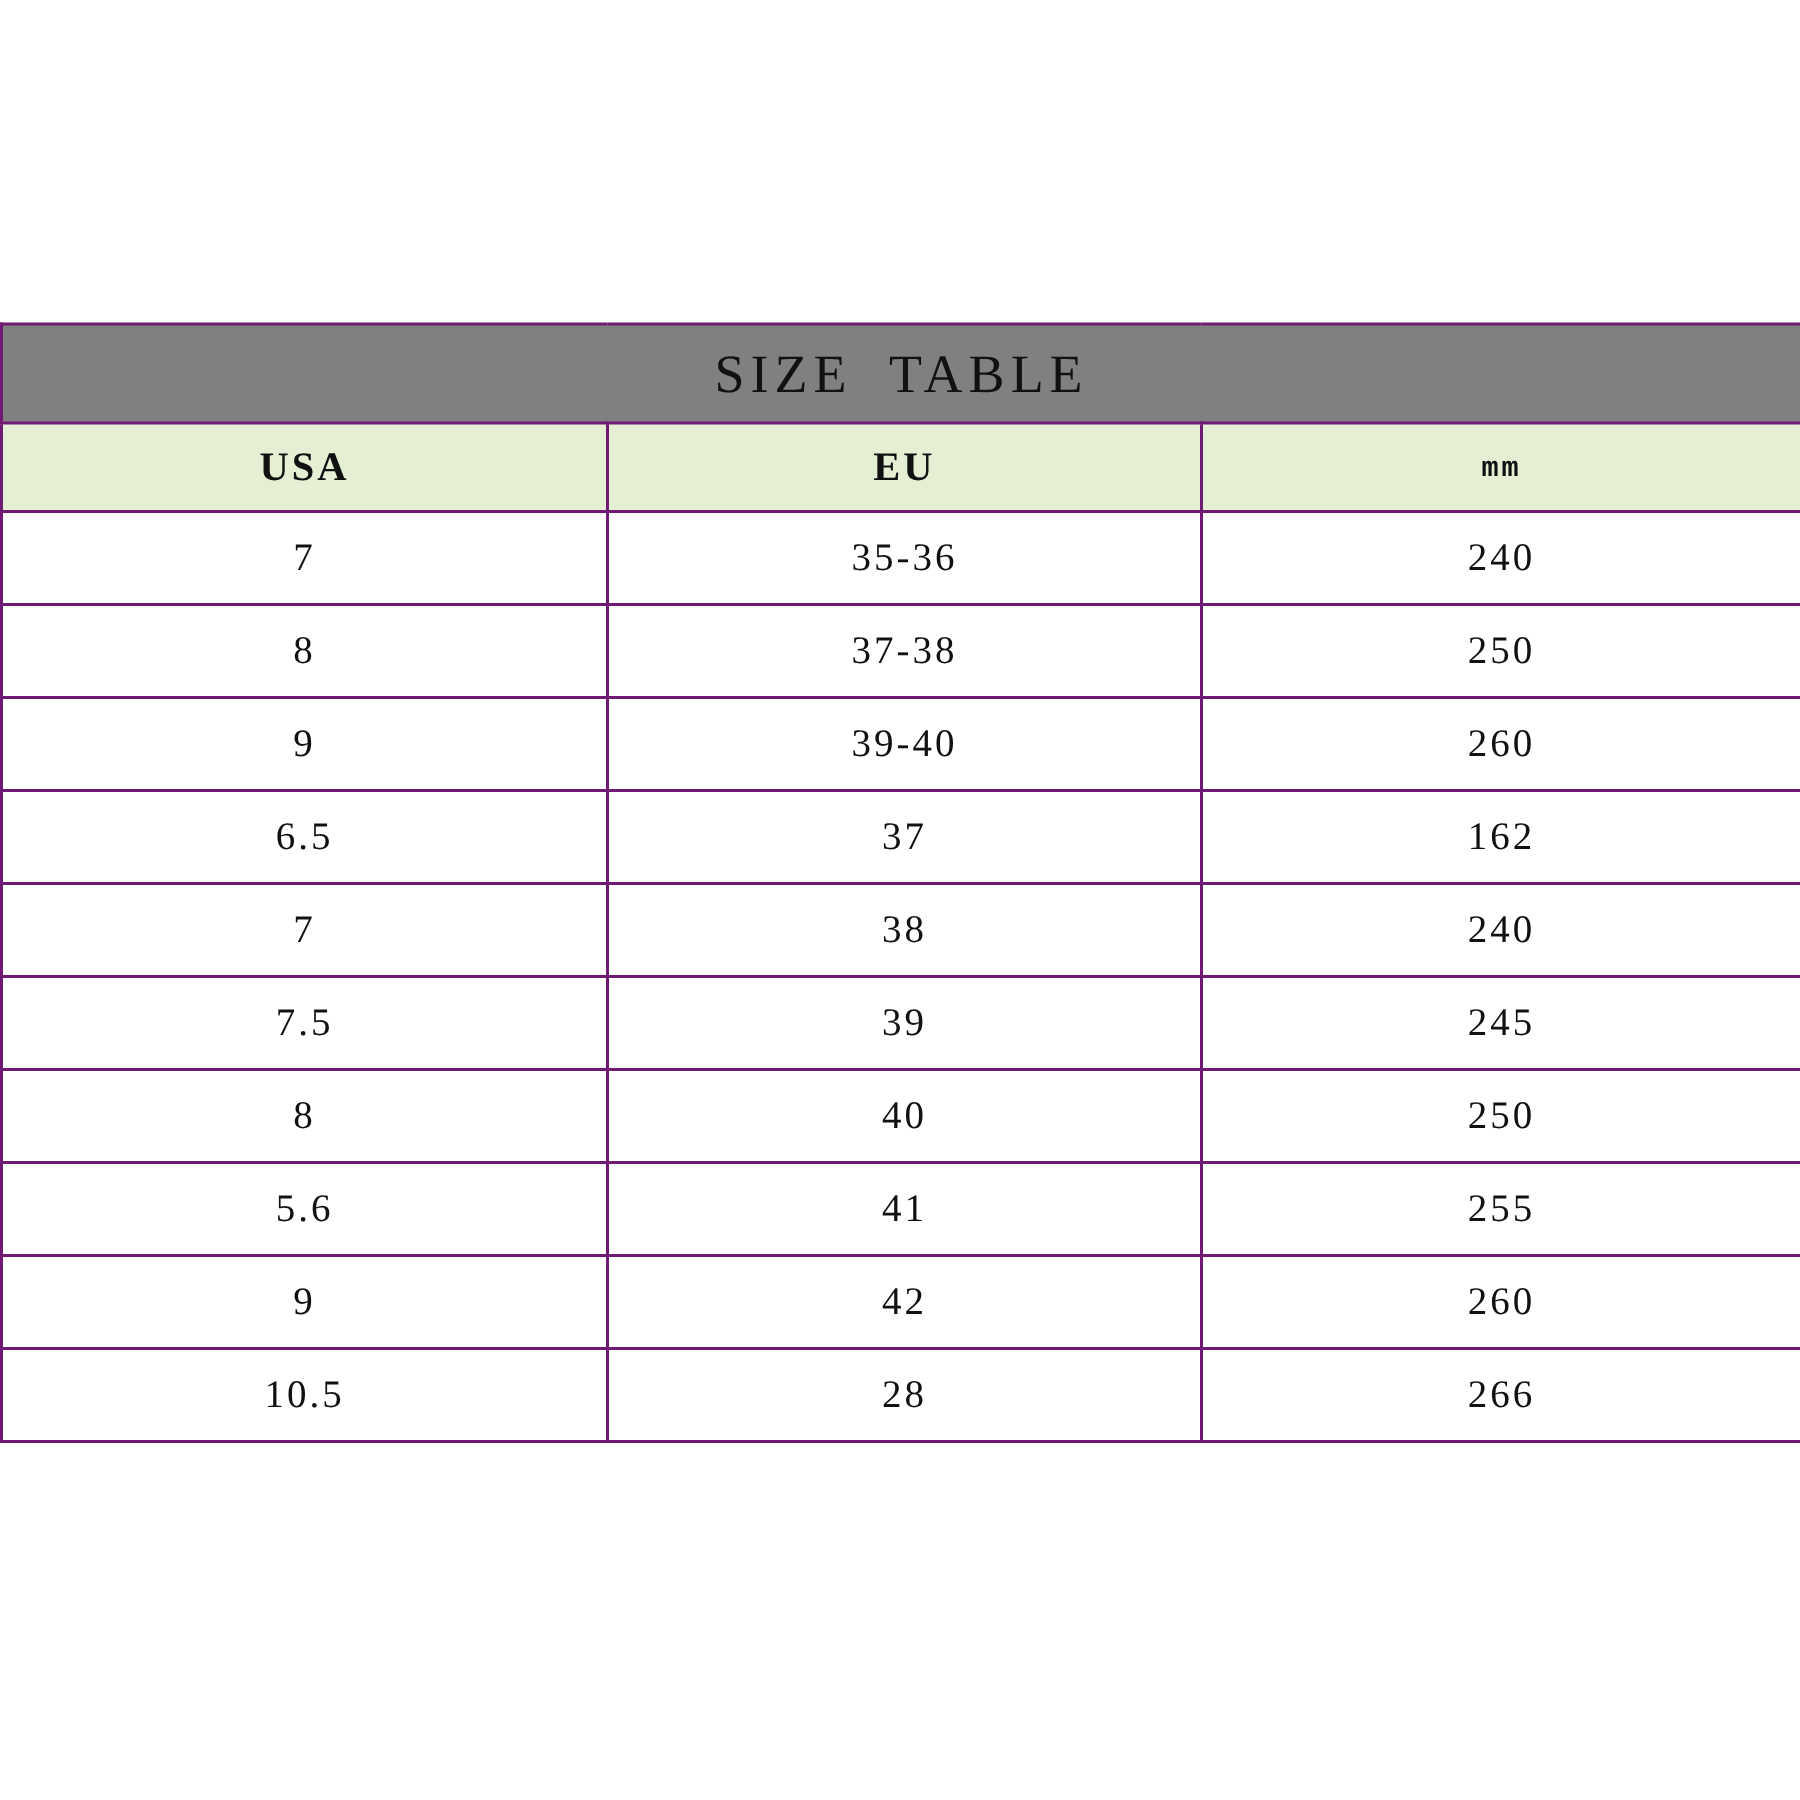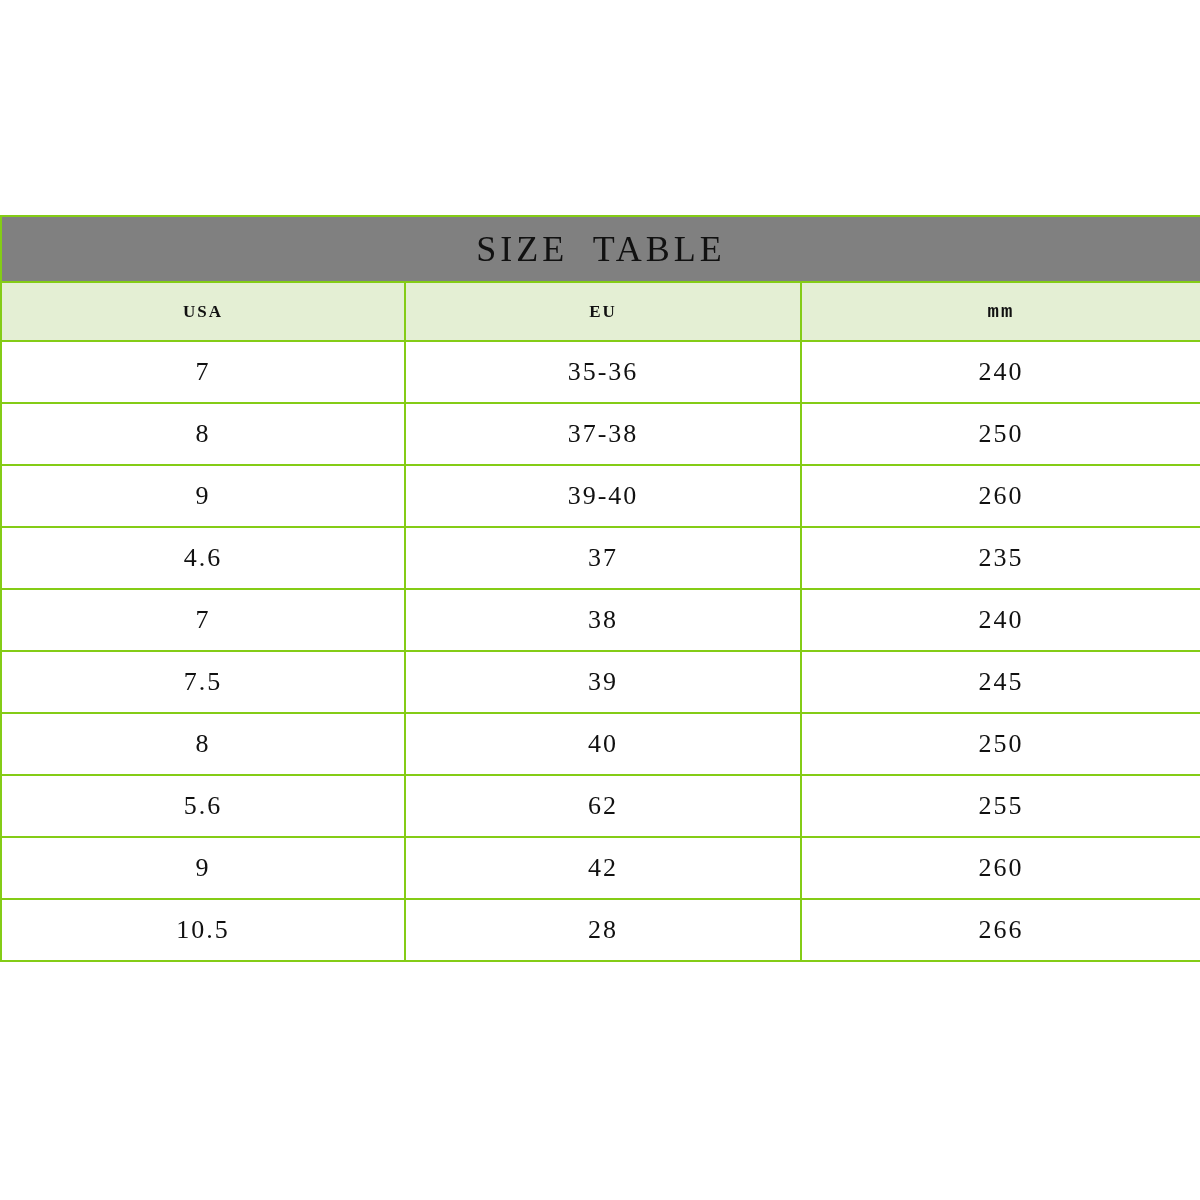--- a/index.html
+++ b/index.html
@@ -27,21 +27,21 @@
     left: 0px;
     top: 215px;
     width: 1200px;
   }
   table.size-table {
     width: 1200px;
     border-collapse: collapse;
     table-layout: fixed;
   }
   table.size-table td, table.size-table th {
-    border: 2px solid #84cc16;
+    border: 2px solid #701a75;
     text-align: center;
     vertical-align: middle;
     color: #111111;
   }
   .title-row td {
     background: #808080;
     color: #ffffff;
     height: 62px;
     font-size: 36px;
     letter-spacing: 4px;
@@ -49,21 +49,21 @@
     border: 2px solid #808080;
     border-bottom: 2px solid #cfcfcf;
   }
   .title-text {
     display: inline-block;
     word-spacing: 12px;
   }
   .head-row td {
     background: #e4efd4;
     height: 55px;
-    font-size: 17px;
+    font-size: 27px;
     font-weight: bold;
     font-family: "Liberation Serif", serif;
   }
   .head-row td.unit-cell {
     font-size: 19px;
     font-family: "Liberation Mono", monospace;
     font-weight: bold;
     text-align: center;
   }
   tbody tr td {
@@ -108,42 +108,42 @@
           <td>8</td>
           <td>37-38</td>
           <td>250</td>
         </tr>
         <tr>
           <td>9</td>
           <td>39-40</td>
           <td>260</td>
         </tr>
         <tr>
-          <td>4.6</td>
+          <td>6.5</td>
           <td>37</td>
-          <td>235</td>
+          <td>162</td>
         </tr>
         <tr>
           <td>7</td>
           <td>38</td>
           <td>240</td>
         </tr>
         <tr>
           <td>7.5</td>
           <td>39</td>
           <td>245</td>
         </tr>
         <tr>
           <td>8</td>
           <td>40</td>
           <td>250</td>
         </tr>
         <tr>
           <td>5.6</td>
-          <td>62</td>
+          <td>41</td>
           <td>255</td>
         </tr>
         <tr>
           <td>9</td>
           <td>42</td>
           <td>260</td>
         </tr>
         <tr>
           <td>10.5</td>
           <td>28</td>

